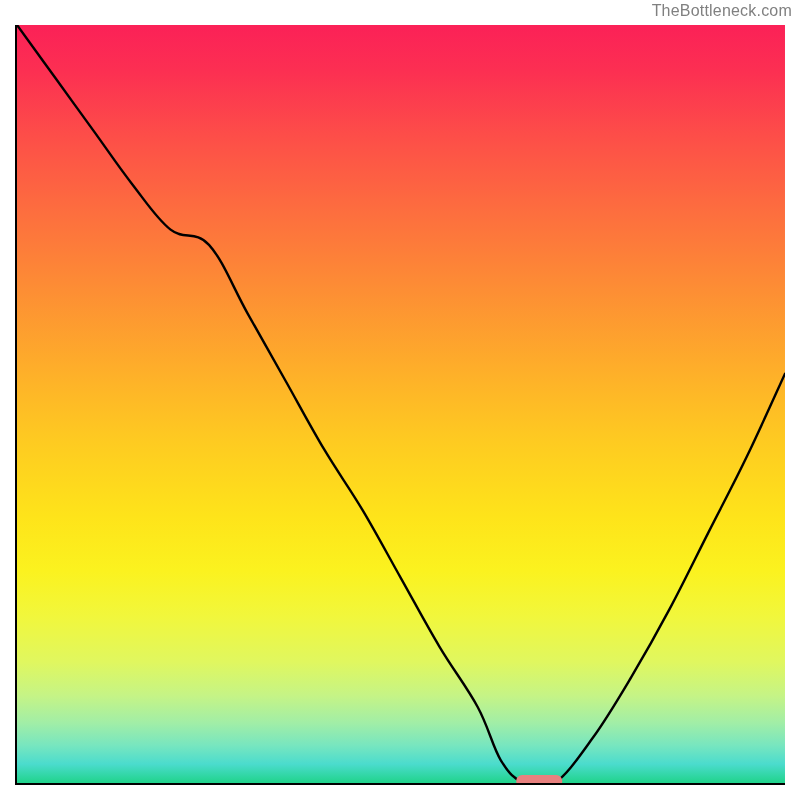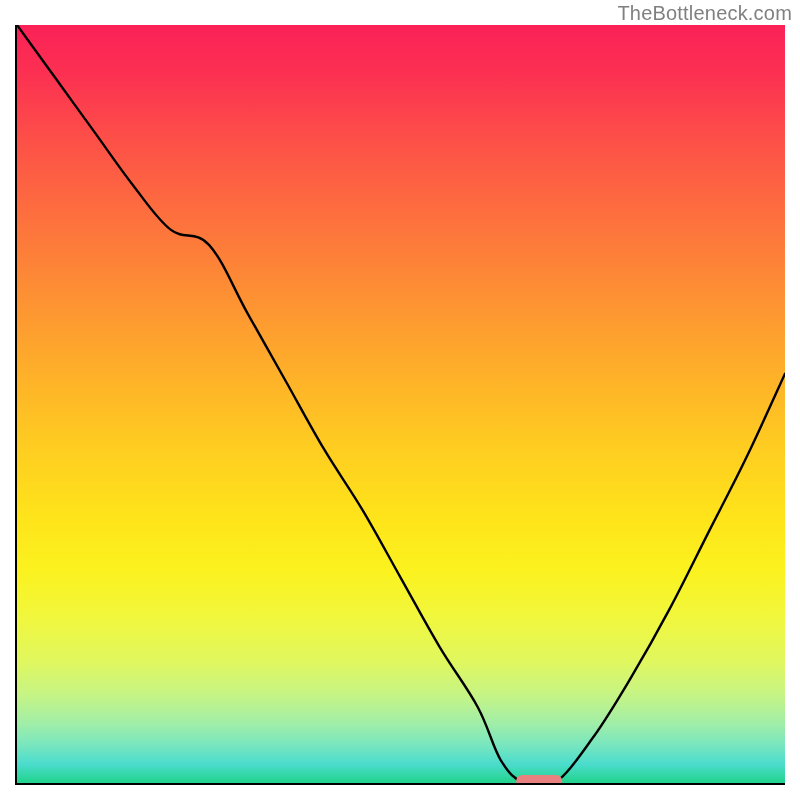--- a/index.html
+++ b/index.html
@@ -14,21 +14,21 @@
   .chart-wrap {
     position: relative;
     width: 800px;
     height: 800px;
   }
   .watermark {
     position: absolute;
     top: 2px;
     right: 8px;
     color: #808080;
-    font-size: 20px;
+    font-size: 16px;
     font-weight: 400;
     letter-spacing: 0.2px;
     user-select: none;
   }
   .plot-area {
     position: absolute;
     left: 15px;
     top: 25px;
     width: 770px;
     height: 760px;

